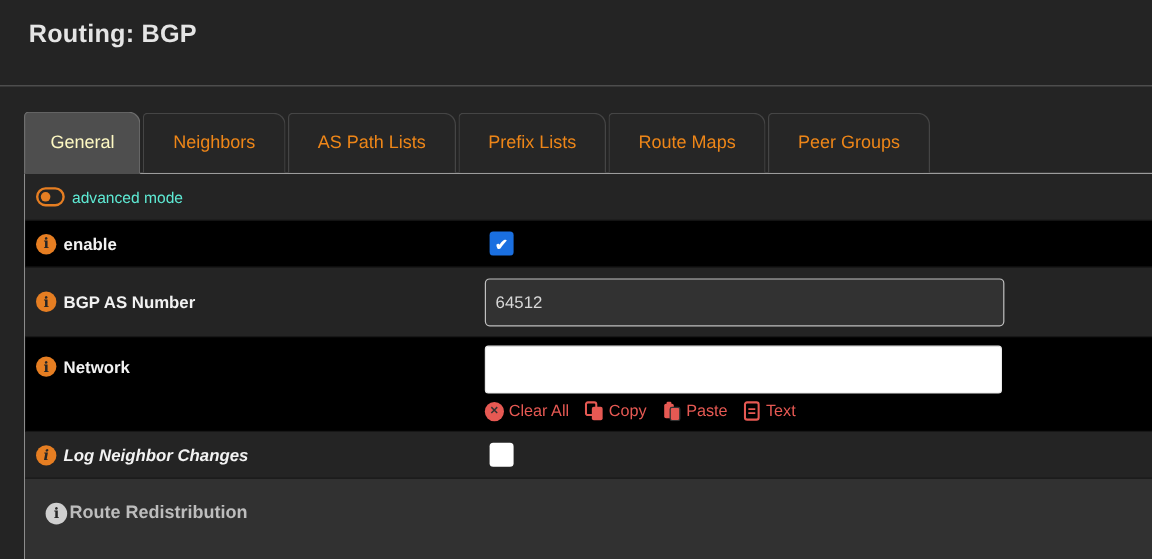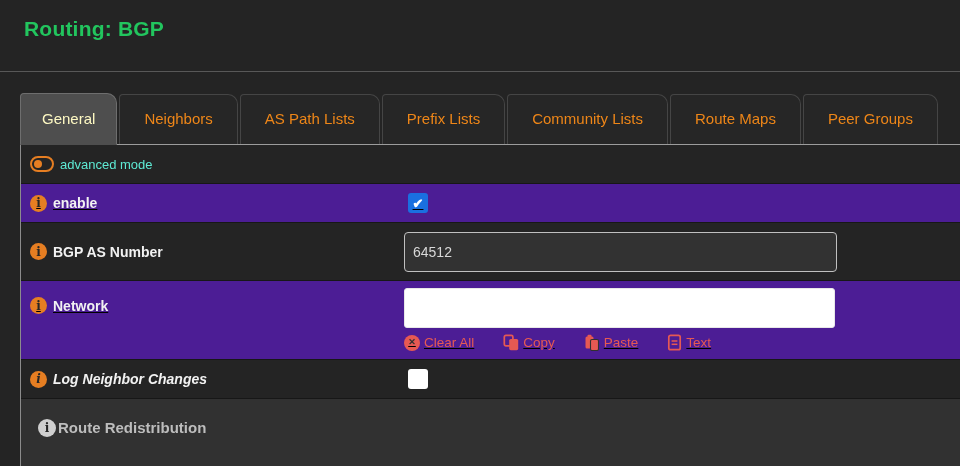--- a/index.html
+++ b/index.html
@@ -6,42 +6,42 @@
   html, body { margin:0; padding:0; }
   body {
     width:960px; height:466px; overflow:hidden;
     background:#242424;
     font-family:"Liberation Sans", sans-serif;
     -webkit-font-smoothing:antialiased;
   }
 
   
   .header { height:72px; border-bottom:1px solid #585858; padding:17px 0 0 24px; }
-  .page-title { margin:0; font-size:21px; font-weight:bold; color:#22c55e; letter-spacing:.2px; }
+  .page-title { margin:0; font-size:21px; font-weight:bold; color:#e5e5e5; letter-spacing:.2px; }
 
   
   .tabbar { margin:21px 0 0 20px; display:flex; align-items:flex-end; border-bottom:1px solid #9c9c9c; }
   .tab {
     height:50px; line-height:48px; padding:0 24px; margin-right:2px;
     font-size:15px; color:#ee8618; background:#262626;
     border:1px solid #454545; border-bottom:none;
     border-radius:4px 10px 0 0; cursor:pointer; white-space:nowrap;
   }
   .tab.active {
     height:52px; line-height:50px; padding:0 21px;
     background:#4e4e4e; color:#fef9c3; border-color:#6e6e6e;
     position:relative; z-index:1; margin-bottom:-1px;
     border-bottom:1px solid #4e4e4e;
   }
 
   
   .form-table { margin-left:20px; border-left:1px solid #8c8c8c; height:322px; display:flex; flex-direction:column; }
   .row { display:flex; align-items:center; border-bottom:1px solid #171717; }
   .row.dark { background:#242424; }
-  .row.light { background:#4c1d95;text-decoration:underline; }
+  .row.light { background:#000000; }
   .row-advanced { height:39px; }
   .row-enable { height:39px; }
   .row-as { height:58px; }
   .row-network { height:79px; align-items:flex-start; }
   .row-log { height:39px;font-style:italic; }
   .row-section { flex:1; border-bottom:none; background:#313131; align-items:flex-start; padding:20px 0 0 17px; }
 
   .cell-label { width:381px; flex-shrink:0; padding-left:9px; display:flex; align-items:center; gap:6px; }
   .cell-control { flex:1; padding-left:2px; display:flex; align-items:center; }
   .row-network .cell-label { padding-top:16px; }
@@ -79,21 +79,21 @@
     color:#d8d8d8; font-size:14px; padding:0 8px; font-family:"Liberation Sans", sans-serif; outline:none;
   }
 
   
   .token-input {
     width:431px; height:40px; background:#ffffff; border:1px solid #e8e8e8; border-radius:3px;
     color:#333; font-size:14px; padding:0 10px; font-family:"Liberation Sans", sans-serif; outline:none;
   }
 
   
-  .token-actions { display:flex; align-items:center; gap:29px; margin-top:6px; }
+  .token-actions { display:flex; align-items:center; gap:13px; margin-top:6px; }
   .action-link { display:inline-flex; align-items:center; gap:4px; color:#e65953; font-size:13.5px; cursor:pointer; }
   .circle-x {
     width:16px; height:16px; border-radius:50%; background:#e65953;
     display:inline-flex; align-items:center; justify-content:center;
   }
   .circle-x::after { content:"✕"; color:#313131; font-size:9px; font-weight:bold; line-height:1; }
   .action-link svg { display:block; }
 
   .section-title { font-size:15px; font-weight:bold; color:#bdbdbd; margin-left:2px; }
 </style>
@@ -102,21 +102,20 @@
 
 <div class="header">
   <h1 class="page-title">Routing: BGP</h1>
 </div>
 
 <div class="tabbar">
   <div class="tab active">General</div>
   <div class="tab">Neighbors</div>
   <div class="tab">AS Path Lists</div>
   <div class="tab">Prefix Lists</div>
-  <div class="tab">Community Lists</div>
   <div class="tab">Route Maps</div>
   <div class="tab">Peer Groups</div>
 </div>
 
 <div class="form-table">
 
   <div class="row dark row-advanced">
     <div class="cell-label">
       <span class="toggle-icon"></span>
       <span class="adv-label">advanced mode</span>

